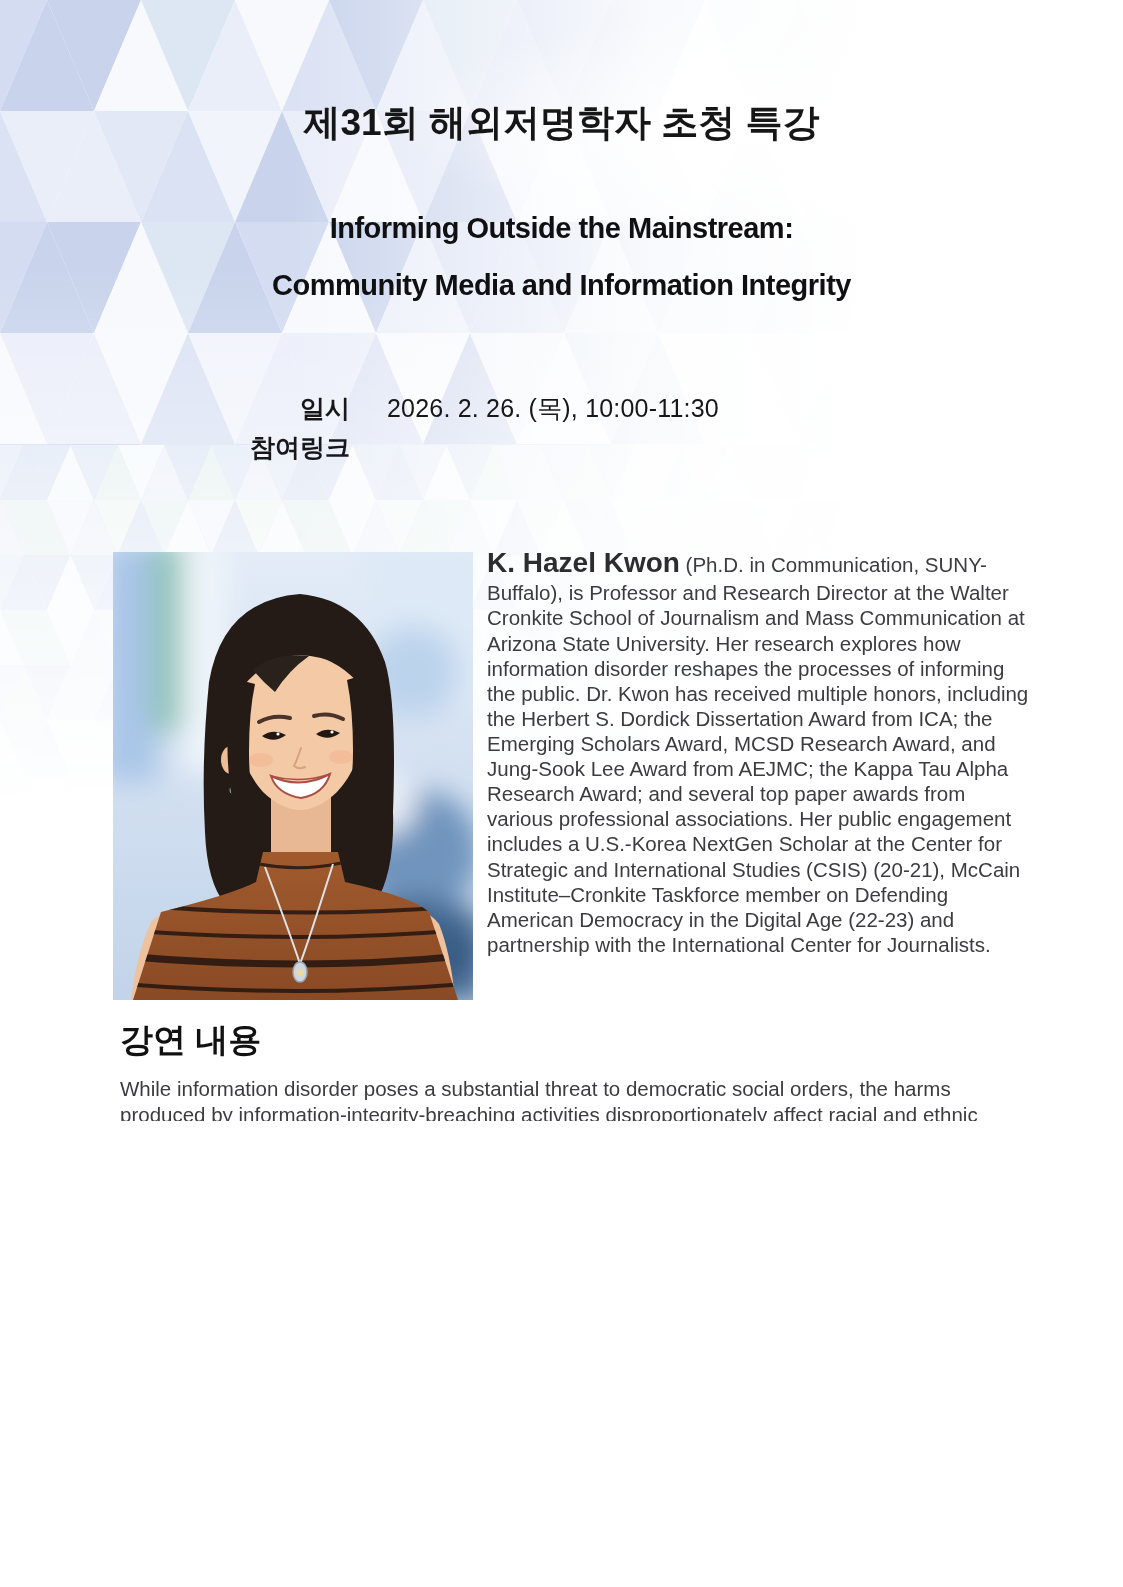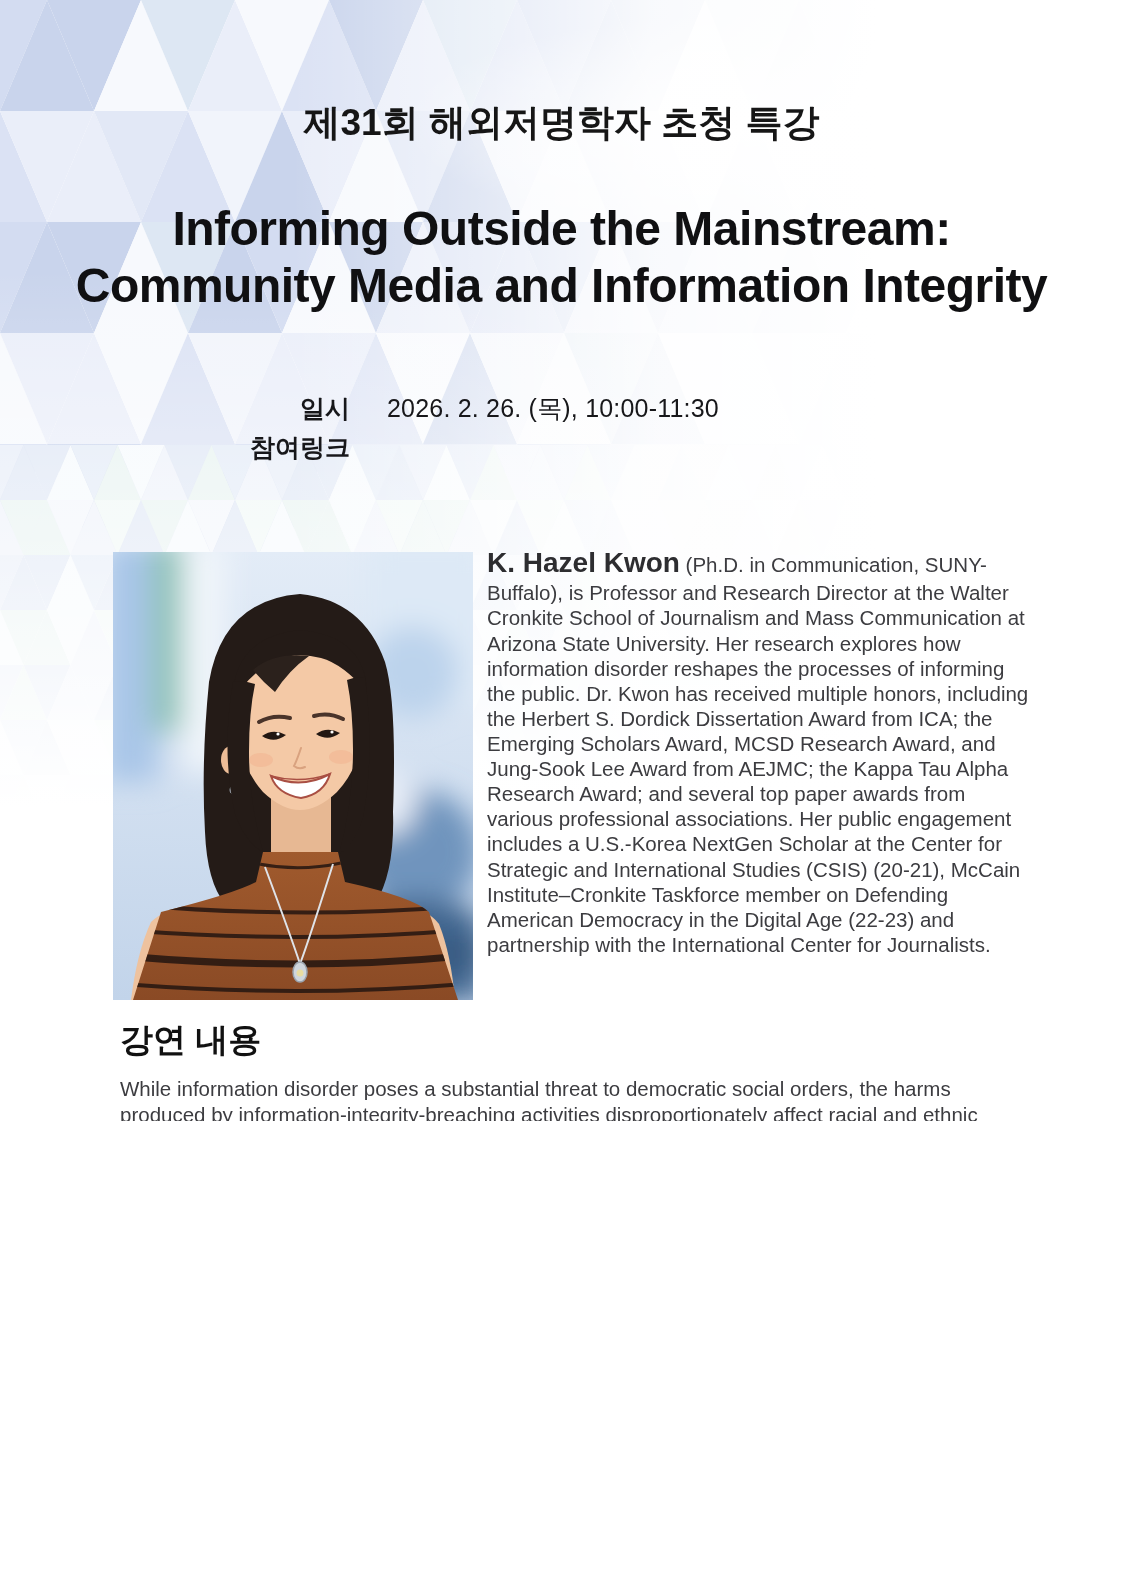--- a/index.html
+++ b/index.html
@@ -4,21 +4,21 @@
 <style>
   html,body{margin:0;padding:0;background:#ffffff;}
   body{display:flex;justify-content:center;font-family:"Liberation Sans","DejaVu Sans",sans-serif;}
   .poster{position:relative;width:1123px;height:1121px;background:#fff;overflow:hidden;}
   .bg-layer{position:absolute;inset:0;pointer-events:none;}
   #bg-pattern{position:absolute;inset:0;width:1123px;height:1587px;}
   .fade-right{position:absolute;inset:0;background:linear-gradient(to right,rgba(255,255,255,0) 26%,rgba(255,255,255,.88) 58%,rgba(255,255,255,1) 78%);}
   .fade-bottom{position:absolute;inset:0;background:linear-gradient(to bottom,rgba(255,255,255,0) 24%,rgba(255,255,255,.45) 48%,#ffffff 72%);}
   .white-blob{position:absolute;inset:0;background:radial-gradient(ellipse 470px 150px at 66% 11%,rgba(255,255,255,.95),rgba(255,255,255,0) 72%);}
   .korean-title{position:absolute;top:98px;left:0;width:100%;text-align:center;font-size:37px;font-weight:600;color:#161616;letter-spacing:0;}
-  .main-title{position:absolute;top:200px;left:0;width:100%;text-align:center;font-weight:800;font-size:48px;line-height:57px;color:#101012;letter-spacing:-.5px;}
+  .main-title{position:absolute;top:200px;left:0;width:100%;text-align:center;font-weight:800;font-size:29px;line-height:57px;color:#101012;letter-spacing:-.5px;}
   .info-block{position:absolute;top:392px;left:15px;width:100%;display:grid;grid-template-columns:335px 1fr;column-gap:37px;row-gap:6px;font-size:25px;color:#17171a;}
   .info-label{text-align:right;font-weight:700;}
   .info-value{text-align:left;font-weight:400;letter-spacing:.2px;}
   .profile{position:absolute;top:552px;left:113px;width:922px;display:flex;gap:14px;align-items:flex-start;}
   .photo{flex:none;width:360px;height:448px;overflow:hidden;background:#cfdef0;}
   .bio{width:548px;margin:-6px 0 16px 0;font-size:20.5px;line-height:1.225;color:#3c3c40;}
   .bio .name{font-size:28px;font-weight:700;color:#2d2d30;}
   .lecture-heading{position:absolute;top:1018px;left:120px;font-size:33px;font-weight:700;color:#111;}
   .abstract{position:absolute;top:1076px;left:120px;width:892px;font-size:20.5px;line-height:1.26;color:#3c3c40;margin:0;}
   .footer-line{position:absolute;top:1478px;left:0;width:100%;text-align:left;font-size:28px;font-weight:700;color:#121212;letter-spacing:-.3px;}

